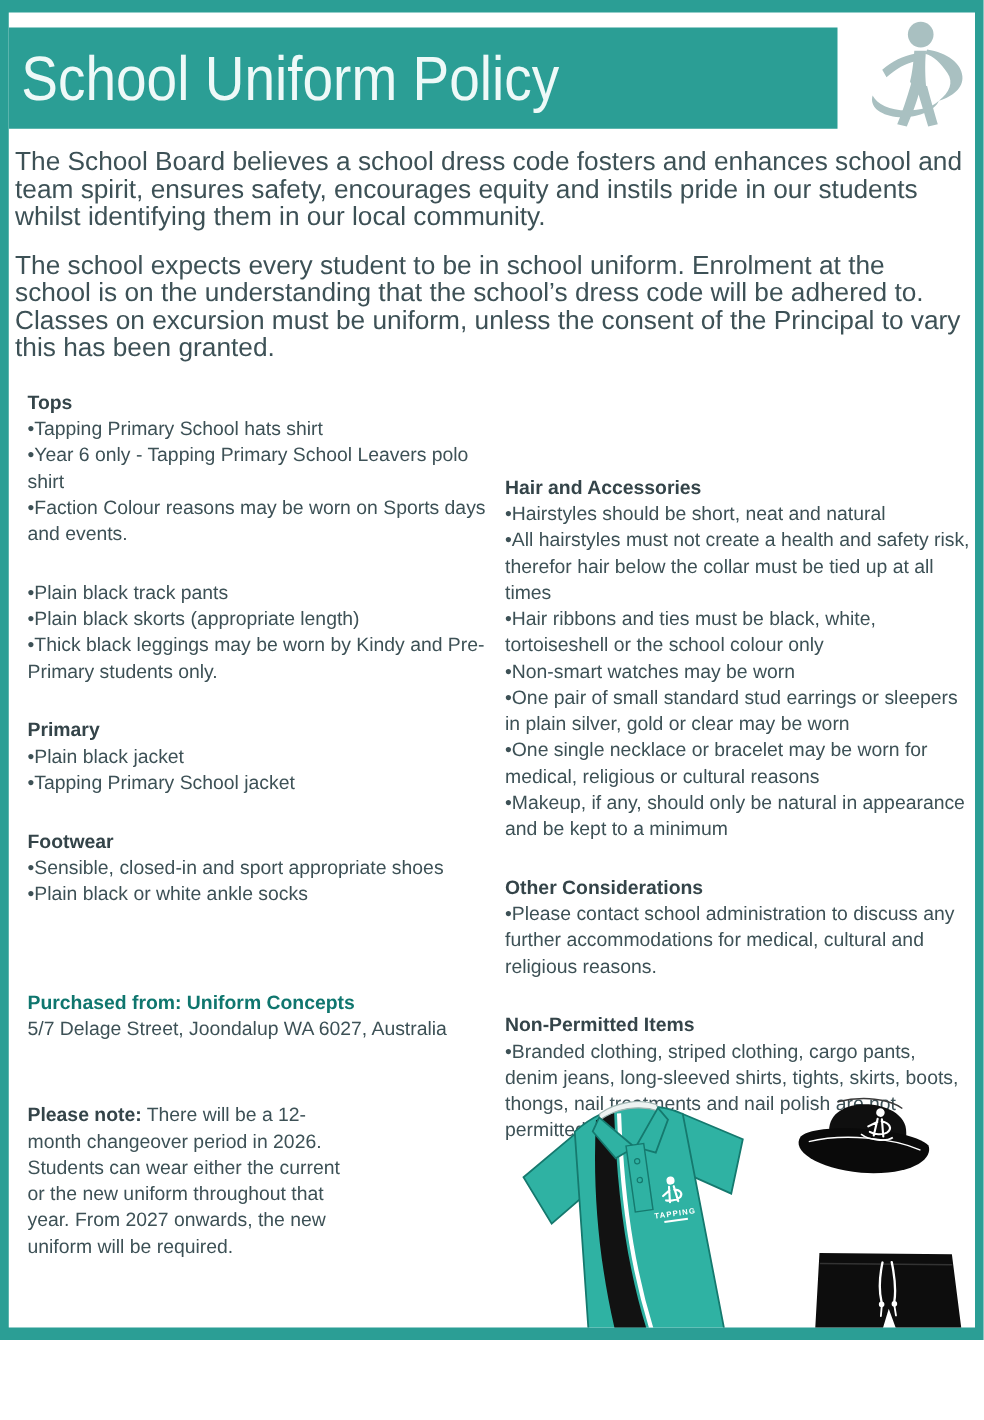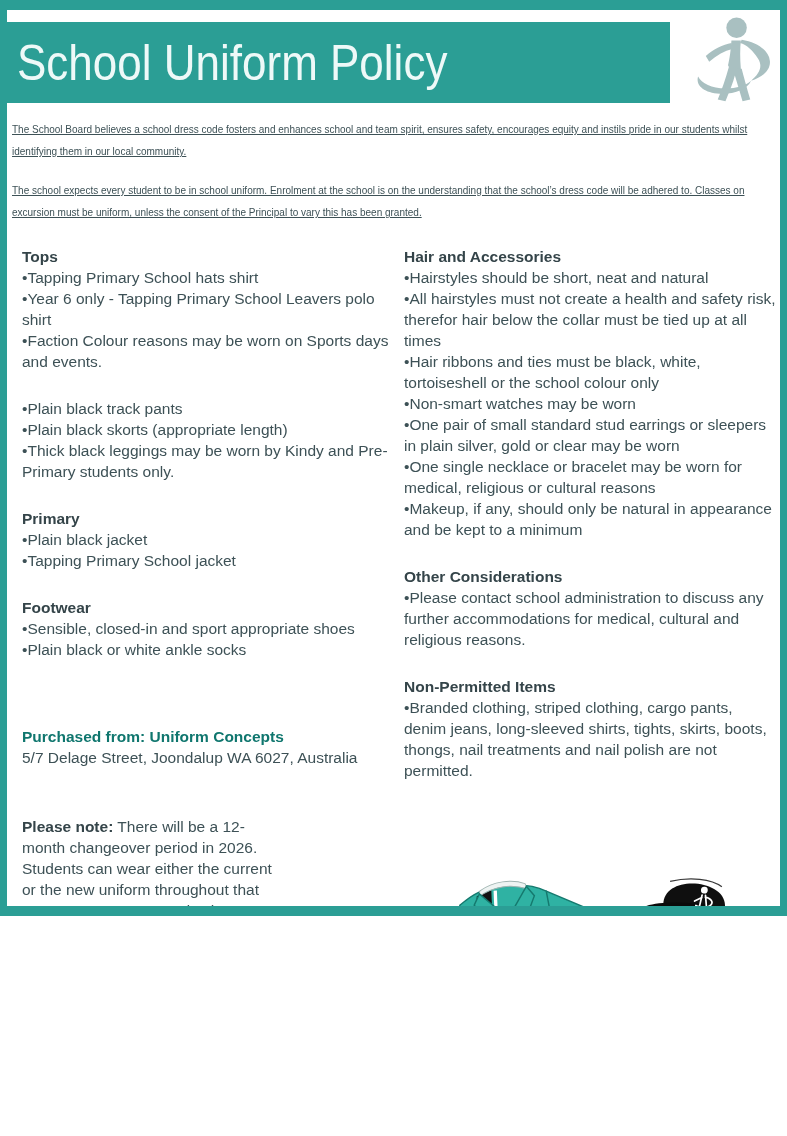--- a/index.html
+++ b/index.html
@@ -1,21 +1,21 @@
 <!DOCTYPE html>
 <html><head>
 <meta charset="utf-8">
 <style>
   * { margin:0; padding:0; box-sizing:border-box; }
   html,body { background:#ffffff; }
   body { width:787px; height:1136px; font-family:"Liberation Sans","DejaVu Sans",sans-serif; }
 
   .page {
     position:relative;
-    width:787px; height:916px;
+    width:787px; height:1072px;
     background:#ffffff;
     border:solid #2b9e95;
     border-width:10px 7px 10px 7px;
     overflow:hidden;
   }
 
   
   .banner {
     margin-top:12px;
     width:663px; height:81px;
@@ -28,28 +28,28 @@
     color:#eef9f8;
     white-space:nowrap;
     transform:scaleX(.88); transform-origin:left center;
     letter-spacing:0px;
   }
   .logo-box { position:absolute; top:4px; left:684px; width:86px; height:106px; }
 
   
   .intro {
     margin:16px 8px 0 5px;
-    color:#3d5156; font-size:10px; line-height:22px;text-decoration:underline;
+    color:#3d5156; font-size:21px; line-height:22px;
   }
   .intro p + p { margin-top:17px; }
 
   
   .columns {
     display:flex; gap:9px;
-    margin-top:22px; padding-left:15px;
+    margin-top:22px; padding-left:15px;align-items:center;
   }
   .col { width:373px; color:#3d5156; font-size:15.5px; line-height:21px; }
   .section { margin-bottom:26px; }
   .section h2 {
     font-size:15.5px; line-height:21px; font-weight:700; color:#344449;
   }
   .bullet::before { content:"\2022 "; }
   .bullet { }
 
   .purchase { margin-top:66px; }

